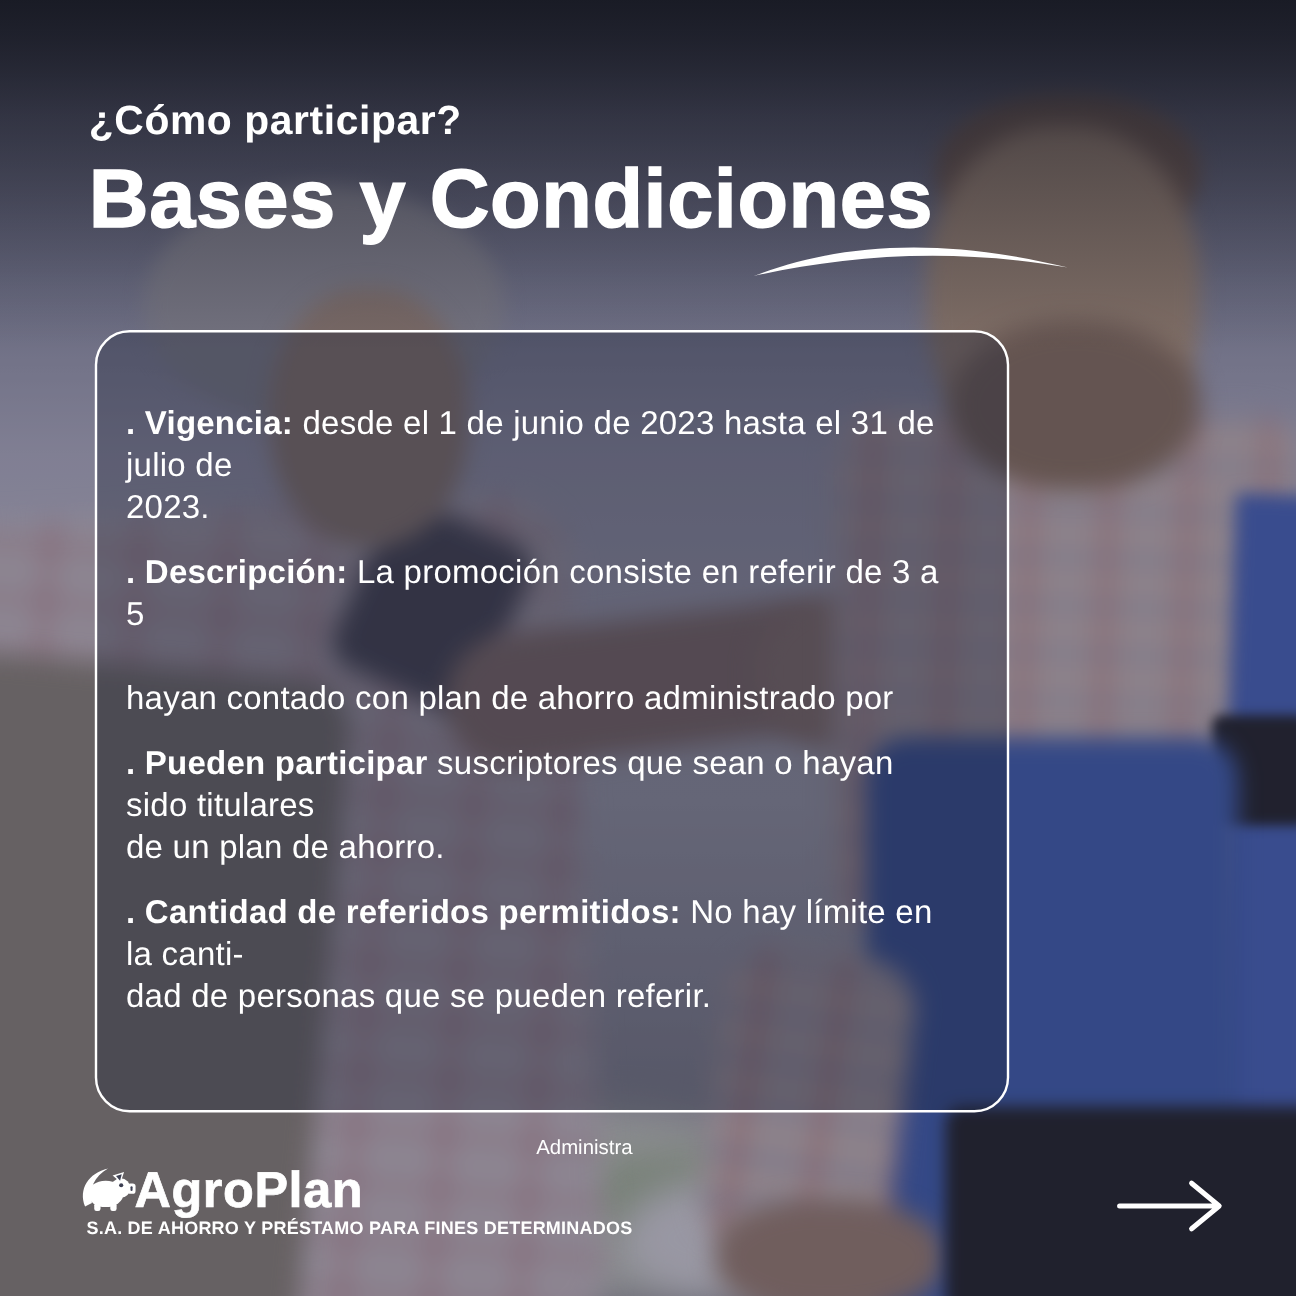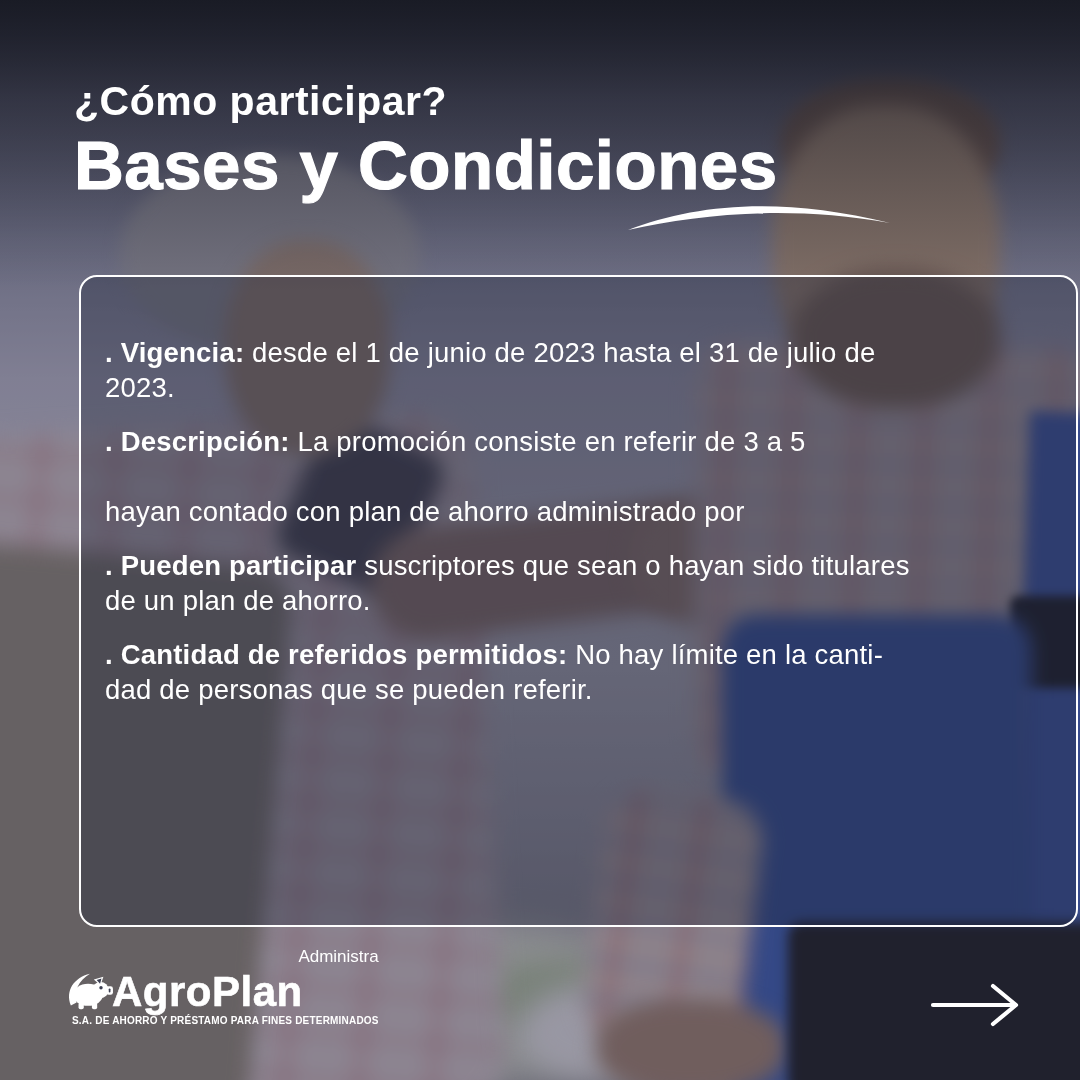--- a/index.html
+++ b/index.html
@@ -33,33 +33,33 @@
   .rm-strap{left:1018px;top:412px;width:80px;height:690px;background:#3a56aa;filter:blur(7px);transform:rotate(2deg);}
   .rm-buckle{left:1010px;top:596px;width:80px;height:92px;background:#15161c;border-radius:8px;filter:blur(5px);}
   .rm-bag{left:788px;top:922px;width:320px;height:175px;background:#14151a;border-radius:14px;filter:blur(6px);}
   .field{left:345px;top:925px;width:310px;height:155px;background:#b8bcb0;border-radius:50%;filter:blur(18px);opacity:.9;}
   .field2{left:470px;top:960px;width:190px;height:70px;background:#93a284;border-radius:50%;filter:blur(14px);opacity:.8;}
   .ground-light{left:520px;top:985px;width:150px;height:95px;background:#c7c5c9;border-radius:50%;filter:blur(14px);}
   .tint{position:absolute;inset:0;background:rgba(57,59,84,.33);}
   .topgrad{position:absolute;inset:0;background:linear-gradient(180deg,rgba(22,24,33,.88) 0%,rgba(22,24,33,.45) 9%,rgba(22,24,33,0) 27%);}
   
   .header{position:absolute;left:74px;top:82px;z-index:5;}
-  .kicker{font-size:41px;line-height:38px;font-weight:700;letter-spacing:.5px;}
+  .kicker{font-size:34px;line-height:38px;font-weight:700;letter-spacing:.5px;}
   .title{margin:8px 0 16px 0;font-size:69px;line-height:76px;font-weight:700;letter-spacing:.5px;-webkit-text-stroke:1.2px #fff;}
   .swoosh{position:absolute;left:622px;top:192px;z-index:5;}
-  .card{position:absolute;left:79px;top:275px;width:999px;height:652px;z-index:4;
-    border:2.5px solid #fff;border-radius:18px;background:rgba(27,31,54,.34);box-sizing:border-box;}
+  .card{position:absolute;left:79px;top:275px;width:762px;height:652px;z-index:4;
+    border:2.5px solid #fff;border-radius:29px;background:rgba(27,31,54,.34);box-sizing:border-box;}
   .card-body{padding:58px 36px 0 24px;}
   .card-body p{margin:0 0 19px 0;font-size:27.5px;line-height:35px;letter-spacing:.2px;font-weight:400;}
   .card-body strong{font-weight:700;}
   .footer-admin{position:absolute;left:64px;top:946px;z-index:6;}
   .administra{margin-left:12px;font-size:17px;line-height:22px;font-weight:400;text-align:right;}
   .logo-row{display:flex;align-items:center;margin-top:2px;}
   .brand{font-size:42px;line-height:44px;font-weight:700;letter-spacing:.5px;margin-left:-4px;-webkit-text-stroke:.6px #fff;}
-  .tagline{margin-top:1px;margin-left:8px;font-size:10px;font-weight:700;letter-spacing:.2px;white-space:nowrap;}
+  .tagline{margin-top:1px;margin-left:8px;font-size:15px;font-weight:700;letter-spacing:.2px;white-space:nowrap;}
   .arrow-btn{position:absolute;left:930px;top:982px;z-index:6;cursor:pointer;background:none;border:none;padding:0;}
 </style>
 </head>
 <body>
 
 <div class="canvas">
 
   <div>
     <div class="b field"></div>
     <div class="b field2"></div>

